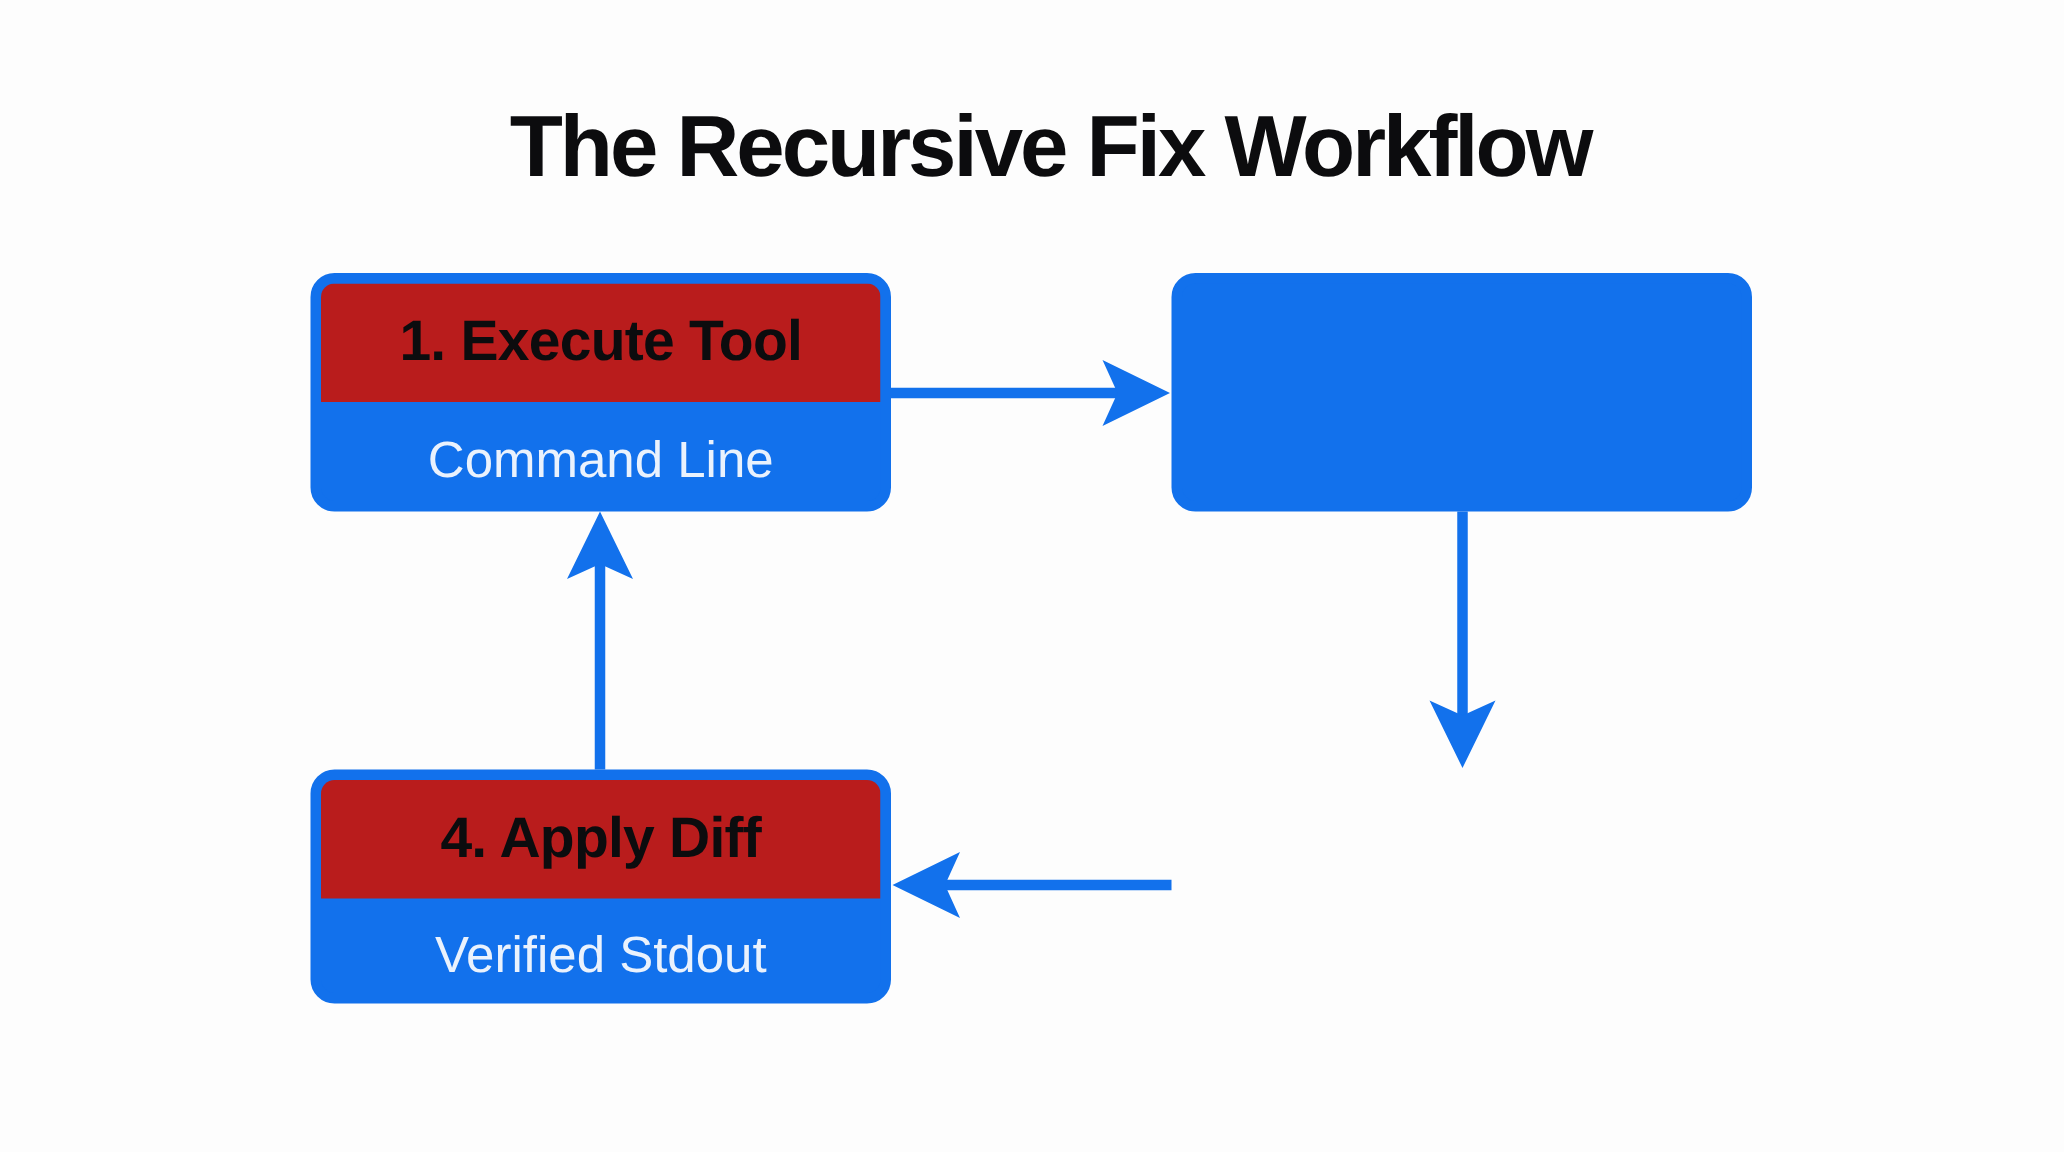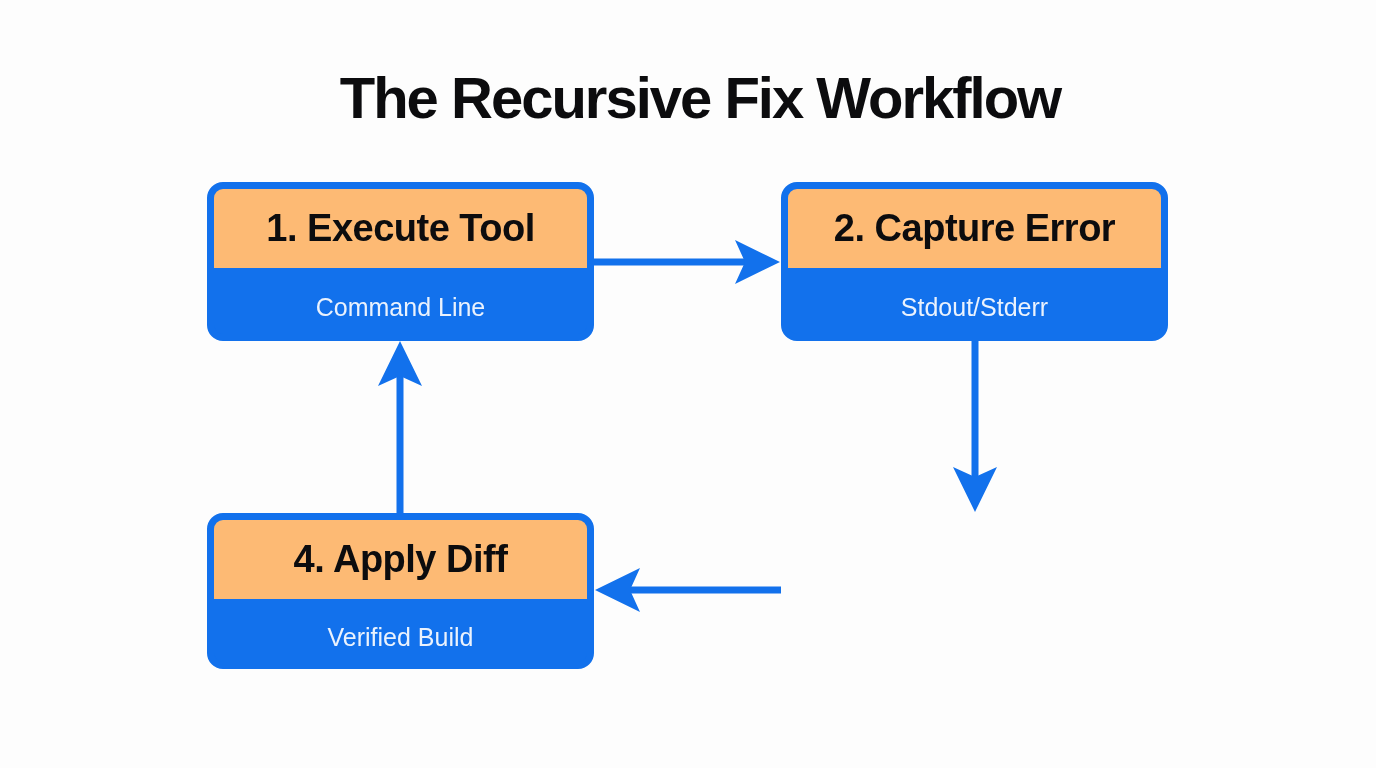--- a/index.html
+++ b/index.html
@@ -41,35 +41,35 @@
     overflow:hidden;
     display:flex;
     flex-direction:column;
   }
   .node-top-row{top:182px;height:159px;}
   .node-bottom-row{top:513px;height:156px;justify-content:flex-end;}
   .node-left{left:207px;}
   .node-right{left:781px;}
   .node-head{
     height:79px;
-    background:#fdba74;
+    background:#b91c1c;
     display:flex;align-items:center;justify-content:center;
   }
   .node-head span{
     font-size:38px;
     font-weight:700;
     letter-spacing:-0.5px;
     color:var(--ink);
   }
   .node-sub{
     flex:1;
     display:flex;align-items:center;justify-content:center;
   }
   .node-sub span{
-    font-size:25px;
+    font-size:34px;
     font-weight:400;
     color:var(--sub);
     margin-top:13px;
   }
 </style>
 </head>
 <body>
 
 <div class="canvas">
 
@@ -101,31 +101,25 @@
   <div class="node node-top-row node-left">
     <div class="node-head">
       <span>1. Execute Tool</span>
     </div>
     <div class="node-sub">
       <span>Command Line</span>
     </div>
   </div>
 
   <div class="node node-top-row node-right">
-    <div class="node-head">
-      <span>2. Capture Error</span>
-    </div>
-    <div class="node-sub">
-      <span>Stdout/Stderr</span>
-    </div>
   </div>
 
 
   <div class="node node-bottom-row node-left">
     <div class="node-head">
       <span>4. Apply Diff</span>
     </div>
     <div class="node-sub">
-      <span>Verified Build</span>
+      <span>Verified Stdout</span>
     </div>
   </div>
 
 </div>
 
 </body></html>

